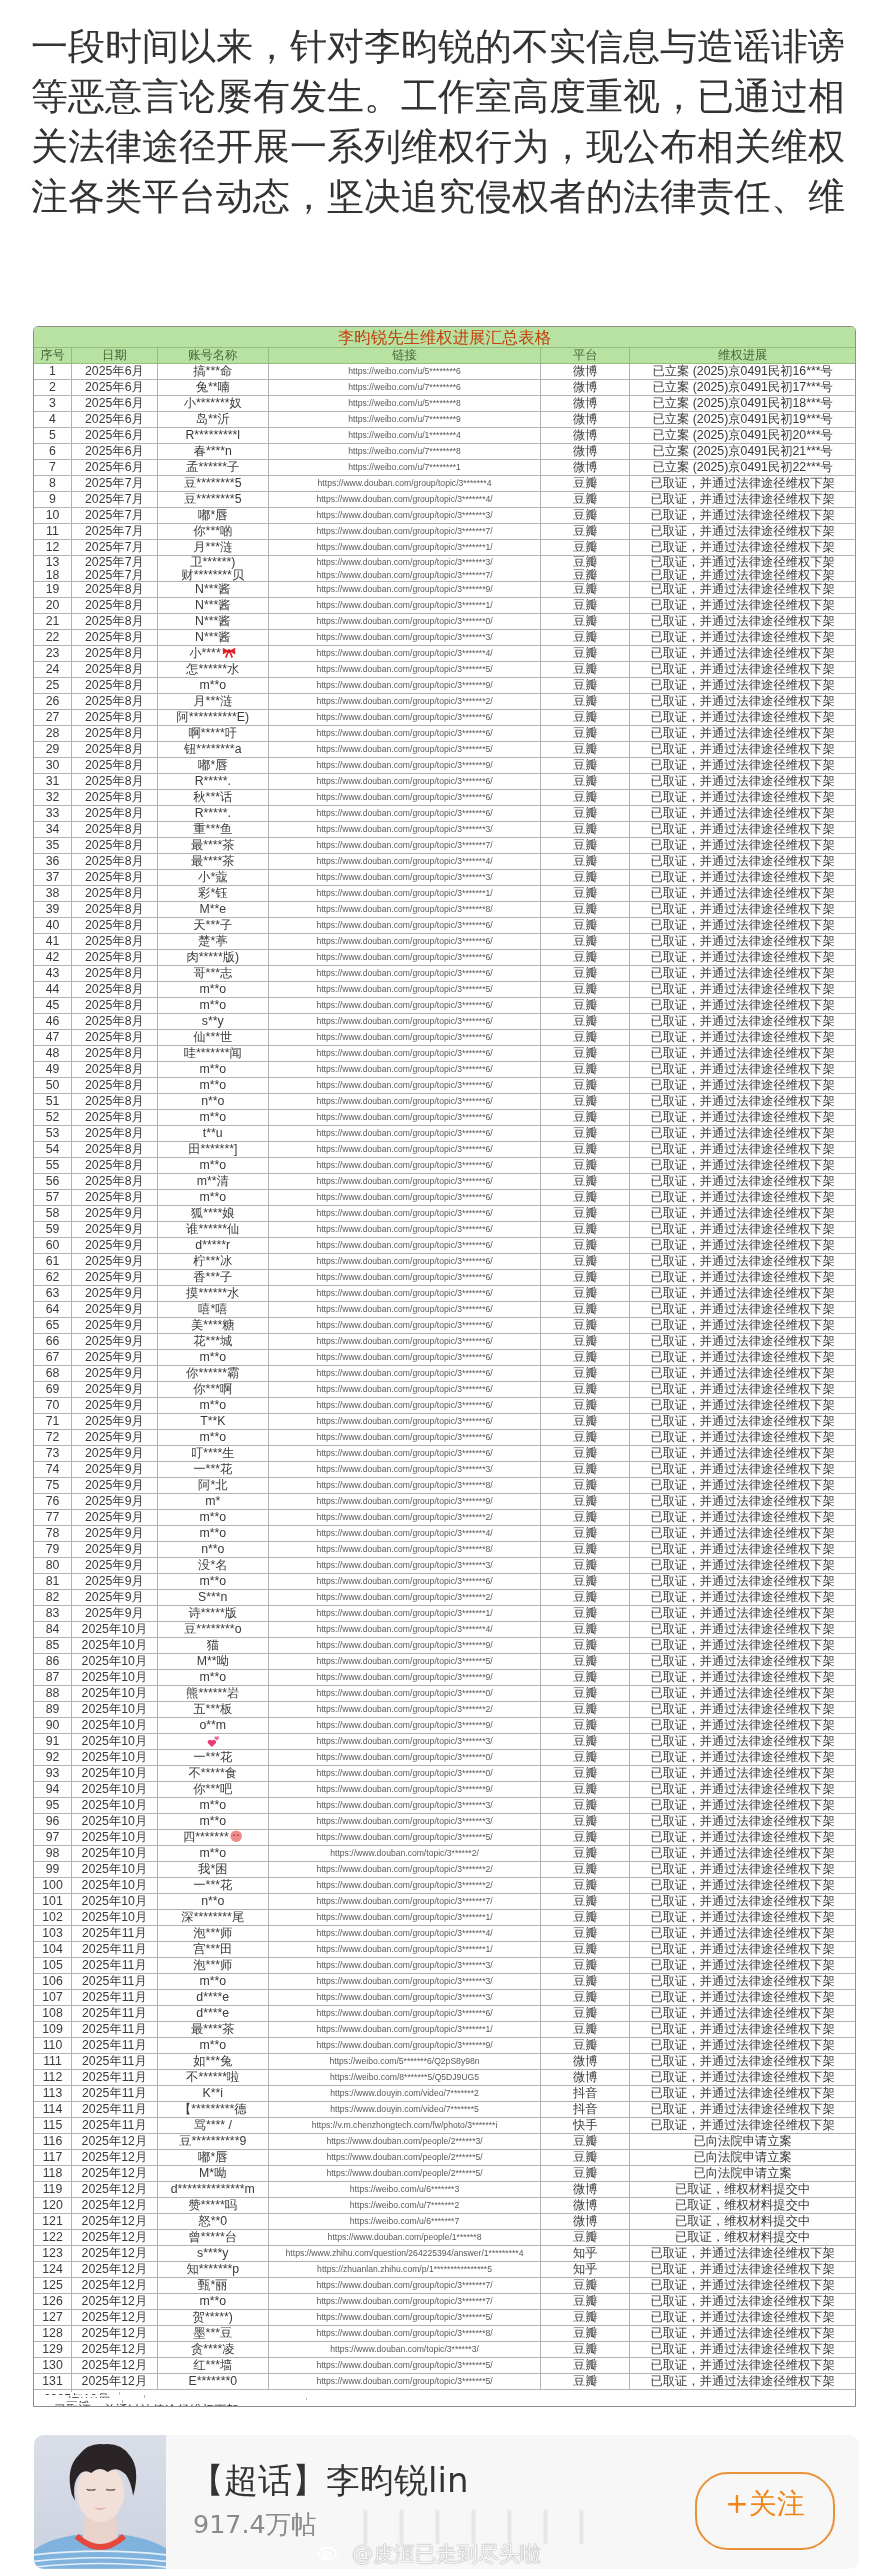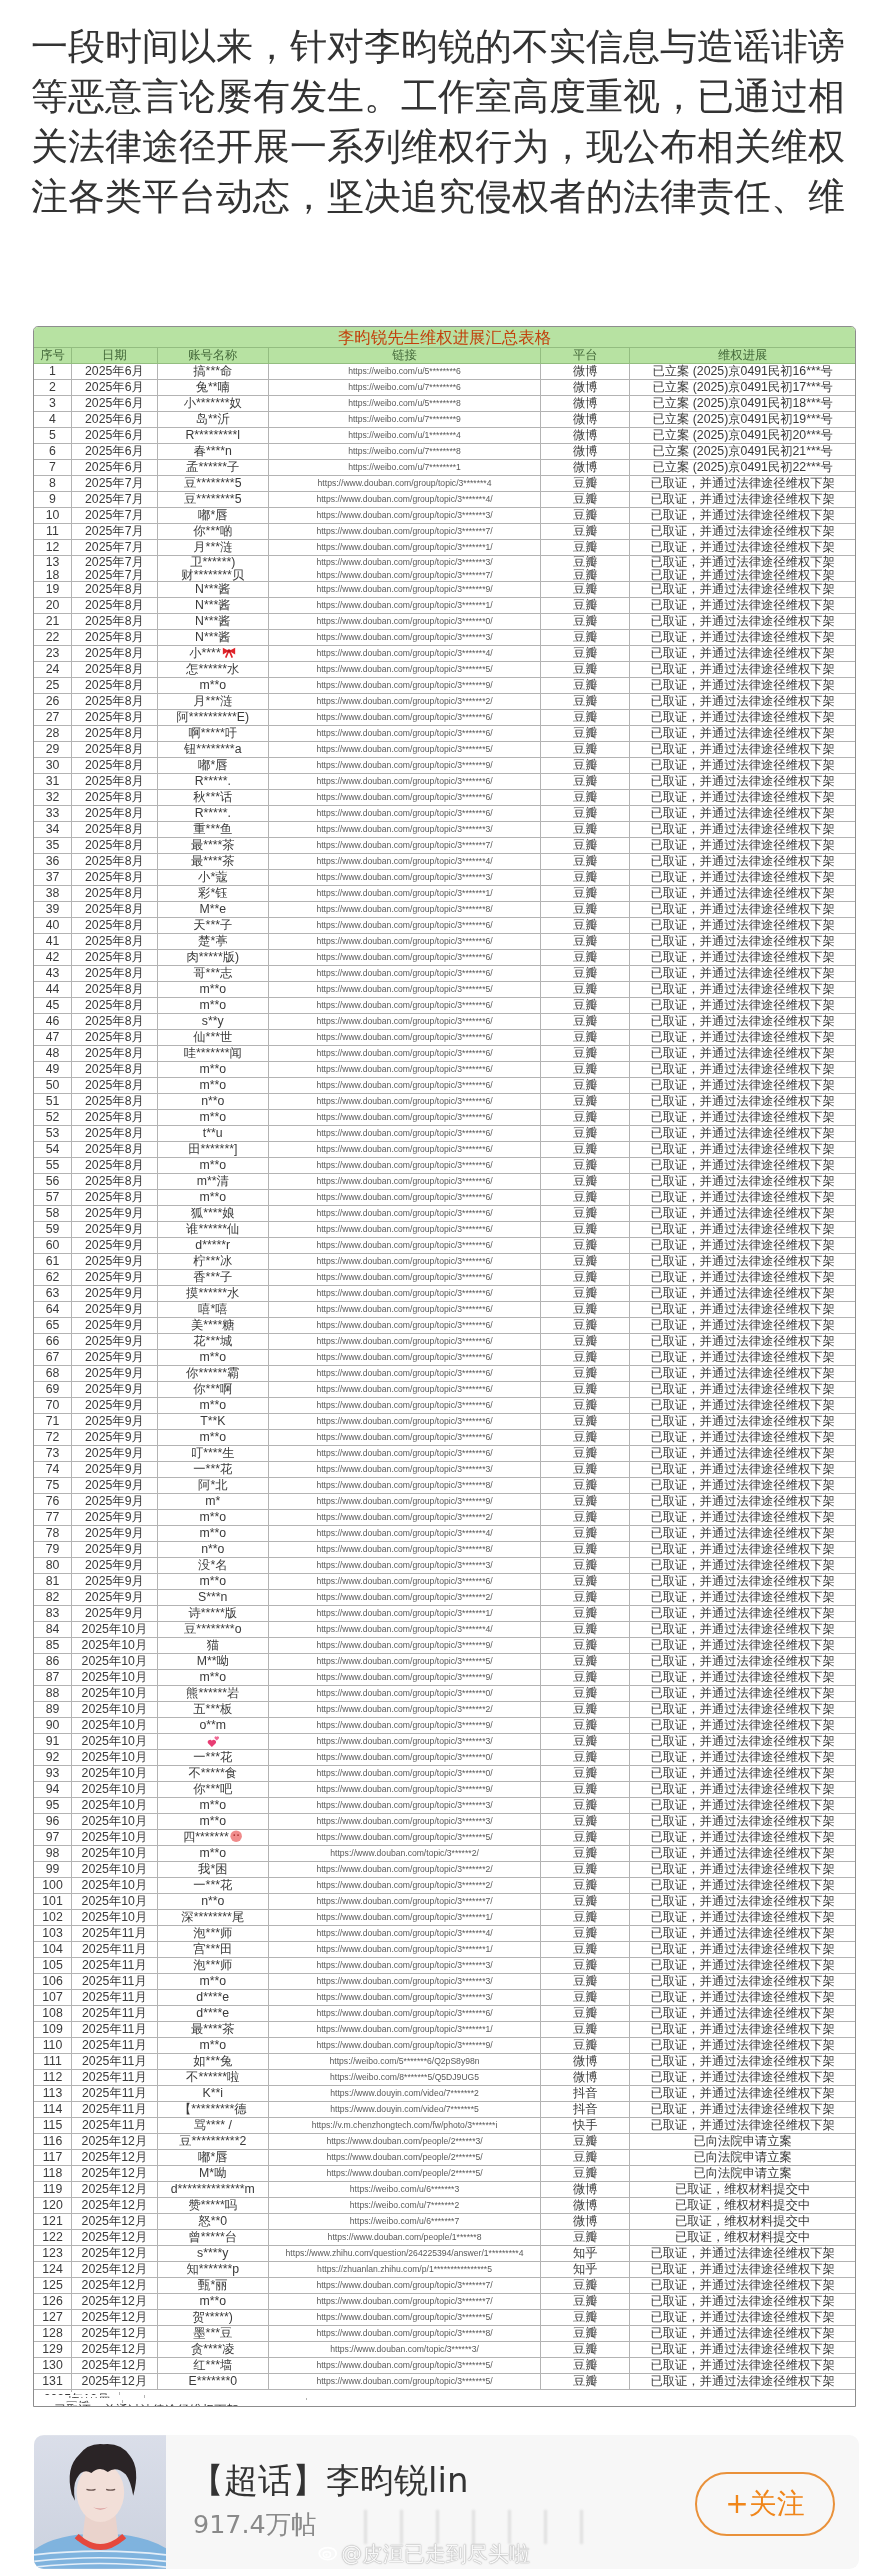--- a/index.html
+++ b/index.html
@@ -60,35 +60,35 @@
     }
     .card-title {
       position: absolute; left: 156px; top: 24.6px;
       font-size: 34px; line-height: 41px; color: #333; white-space: nowrap;
     }
     .card-count {
       position: absolute; left: 159px; top: 74px;
       font-size: 25.4px; line-height: 31px; color: #8a8a8a; white-space: nowrap;
     }
     .follow-btn {
-      position: absolute; left: 661px; top: 37px; width: 140px; height: 64px;
+      position: absolute; left: 661px; top: 37px; width: 140px; height: 78px;
       box-sizing: border-box; border: 2px solid #e9913a; border-radius: 33px;
       color: #f0861a; font-size: 28px; line-height: 60px; text-align: center;
       cursor: pointer;
     }
     .ghost {
       position: absolute; left: 315px; top: 75px; width: 238px; height: 34px;
       background: repeating-linear-gradient(90deg, rgba(120,120,120,0) 0 14.8px, rgba(120,120,120,0.18) 14.8px 18px, rgba(120,120,120,0) 18px 36px);
       filter: blur(0.8px);
     }
     .watermark {
       position: absolute; left: 284px; top: 107px; white-space: nowrap;
       font-size: 21px; line-height: 24.6px; color: rgba(255,255,255,0.95);
       text-shadow: 0 0 1.6px rgba(0,0,0,0.35), 0 0 0.8px rgba(0,0,0,0.3);
-      display: flex; align-items: center; gap: 2px;
+      display: flex; align-items: center; gap: 13px;
     }
   </style>
 </head>
 <body>
 
 <div class="post-text">
   <div class="line">一段时间以来，针对李昀锐的不实信息与造谣诽谤</div>
   <div class="line">等恶意言论屡有发生。工作室高度重视，已通过相</div>
   <div class="line">关法律途径开展一系列维权行为，现公布相关维权</div>
   <div class="line">注各类平台动态，坚决追究侵权者的法律责任、维</div>
@@ -1112,21 +1112,21 @@
         <div class="c c2">2025年11月</div>
         <div class="c c3"><span>骂**** /</span></div>
         <div class="c c4">https://v.m.chenzhongtech.com/fw/photo/3*******i</div>
         <div class="c c5">快手</div>
         <div class="c c6">已取证，并通过法律途径维权下架</div>
       </div>
 
       <div class="t-row">
         <div class="c c1">116</div>
         <div class="c c2">2025年12月</div>
-        <div class="c c3"><span>豆**********2</span></div>
+        <div class="c c3"><span>豆**********9</span></div>
         <div class="c c4">https://www.douban.com/people/2******3/</div>
         <div class="c c5">豆瓣</div>
         <div class="c c6">已向法院申请立案</div>
       </div>
 
       <div class="t-row">
         <div class="c c1">117</div>
         <div class="c c2">2025年12月</div>
         <div class="c c3"><span>嘟*唇</span></div>
         <div class="c c4">https://www.douban.com/people/2******5/</div>

